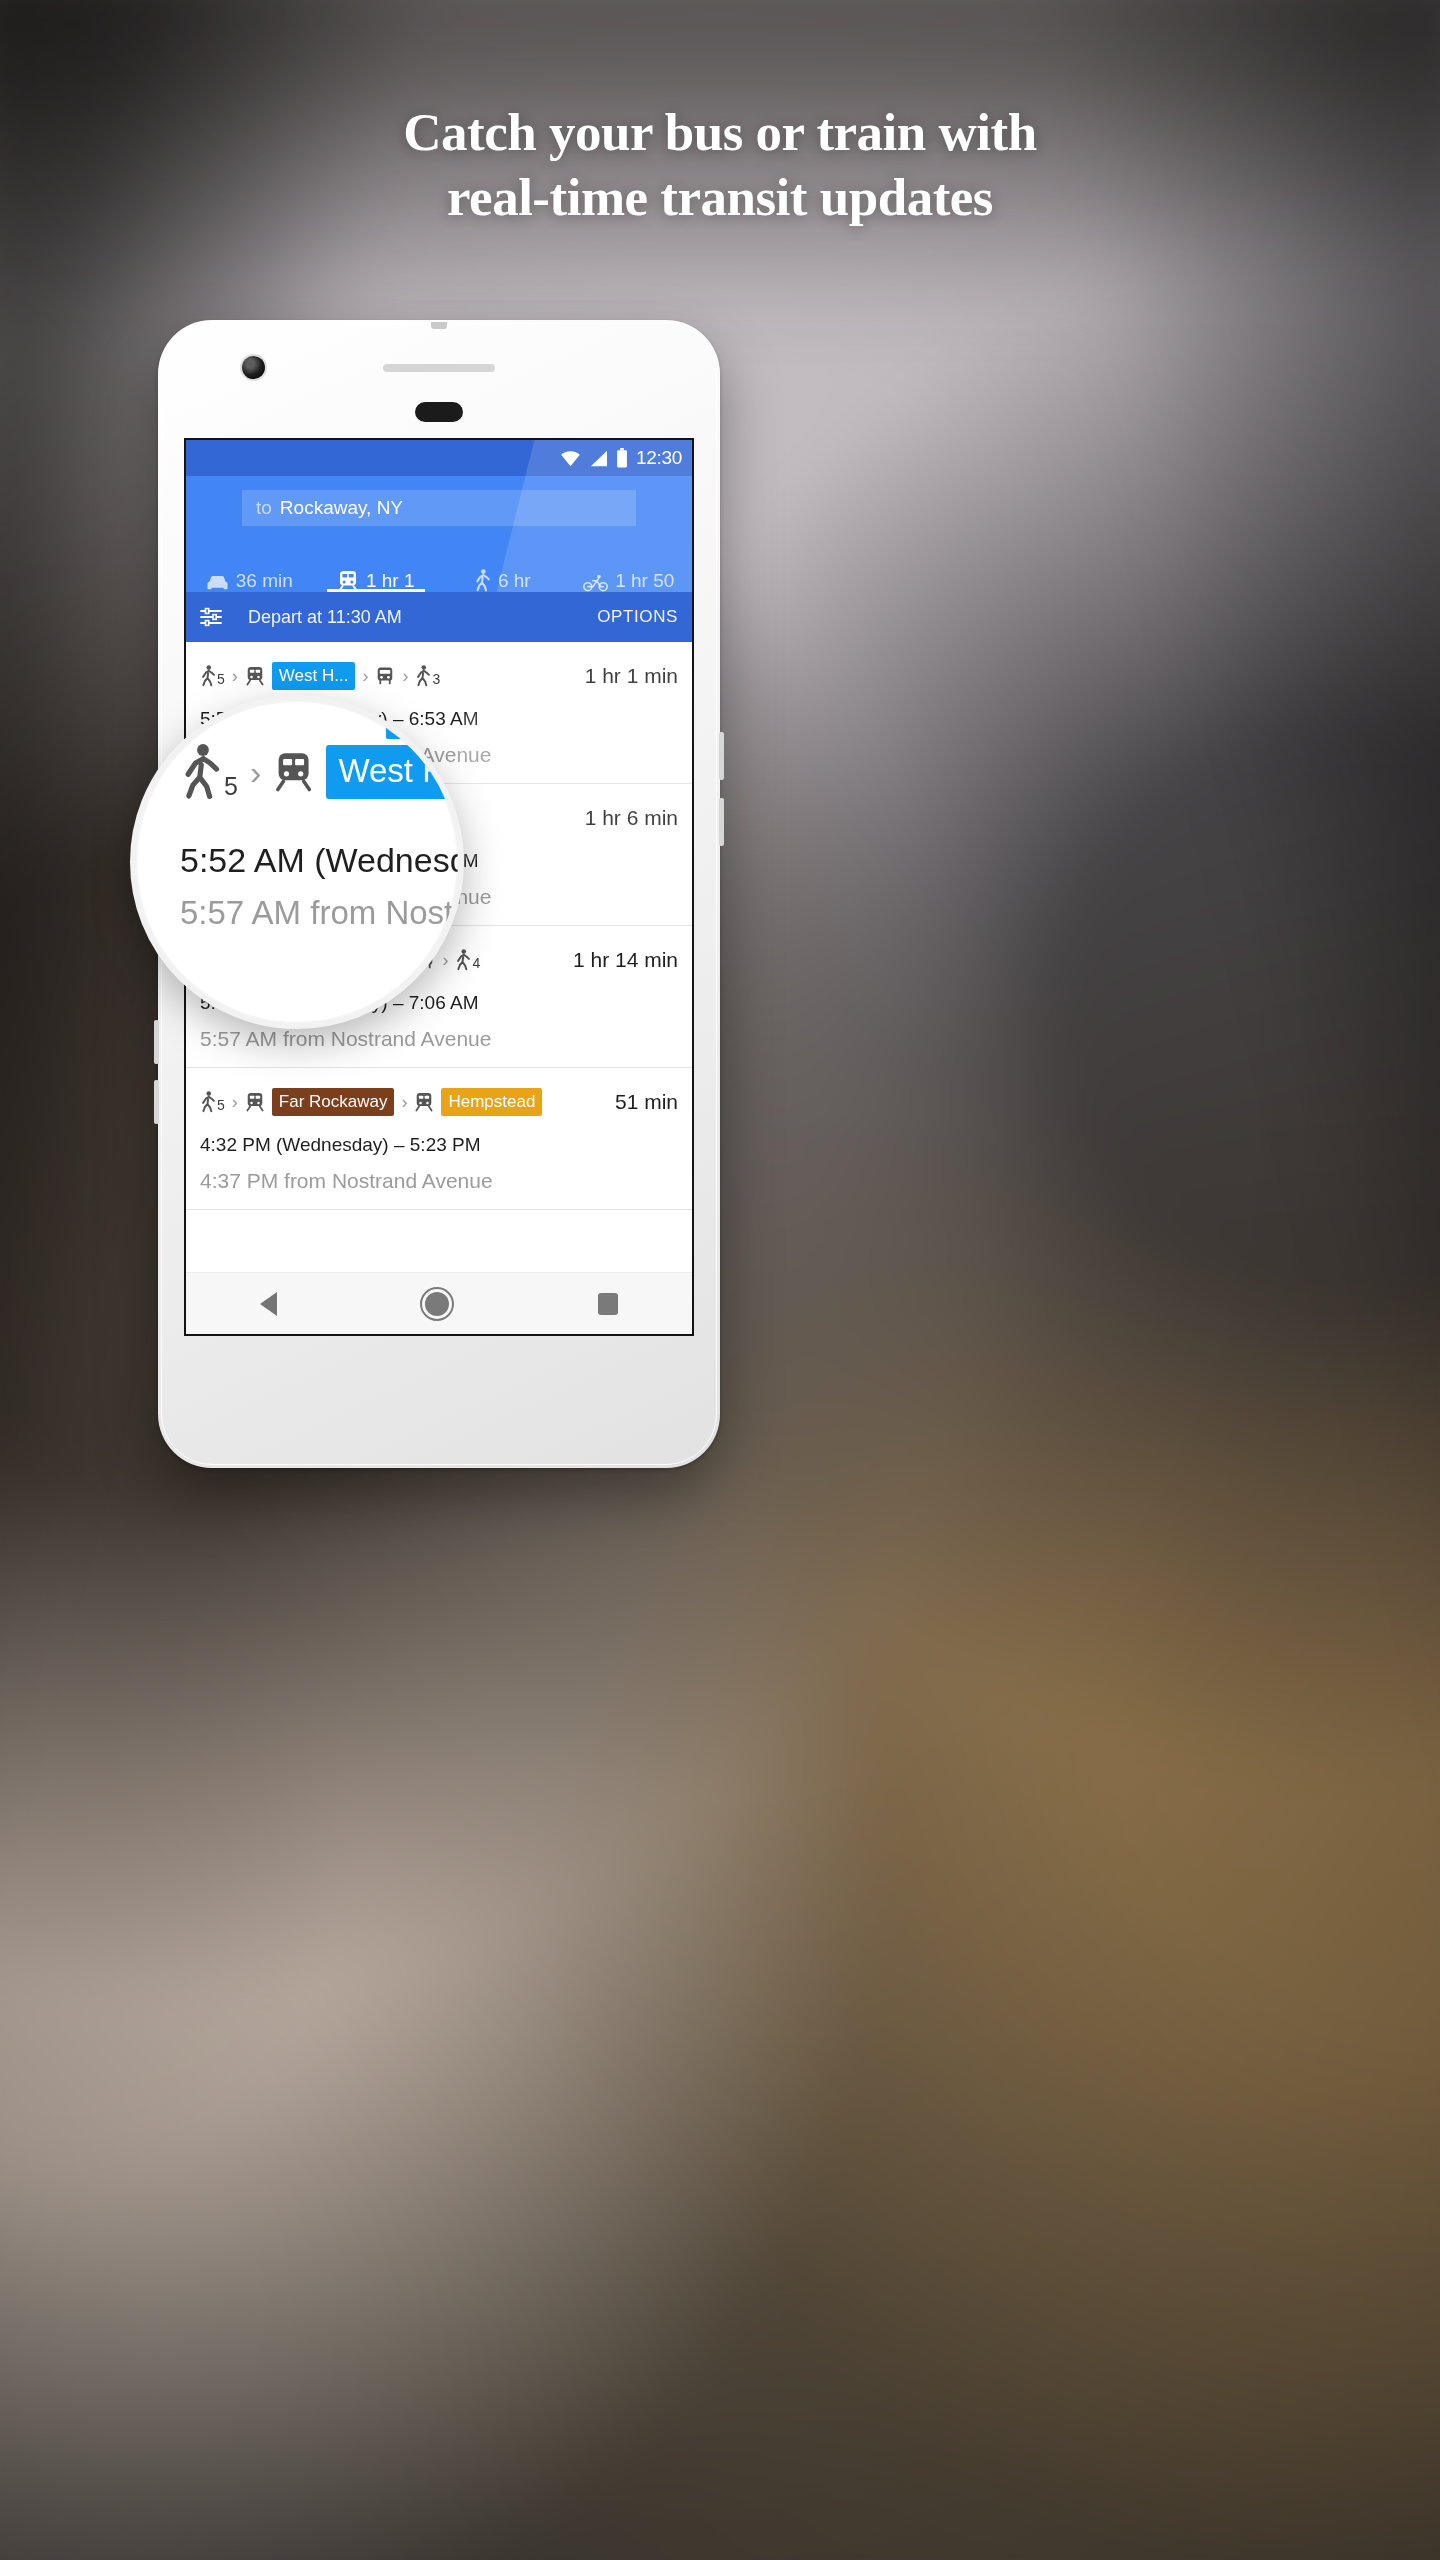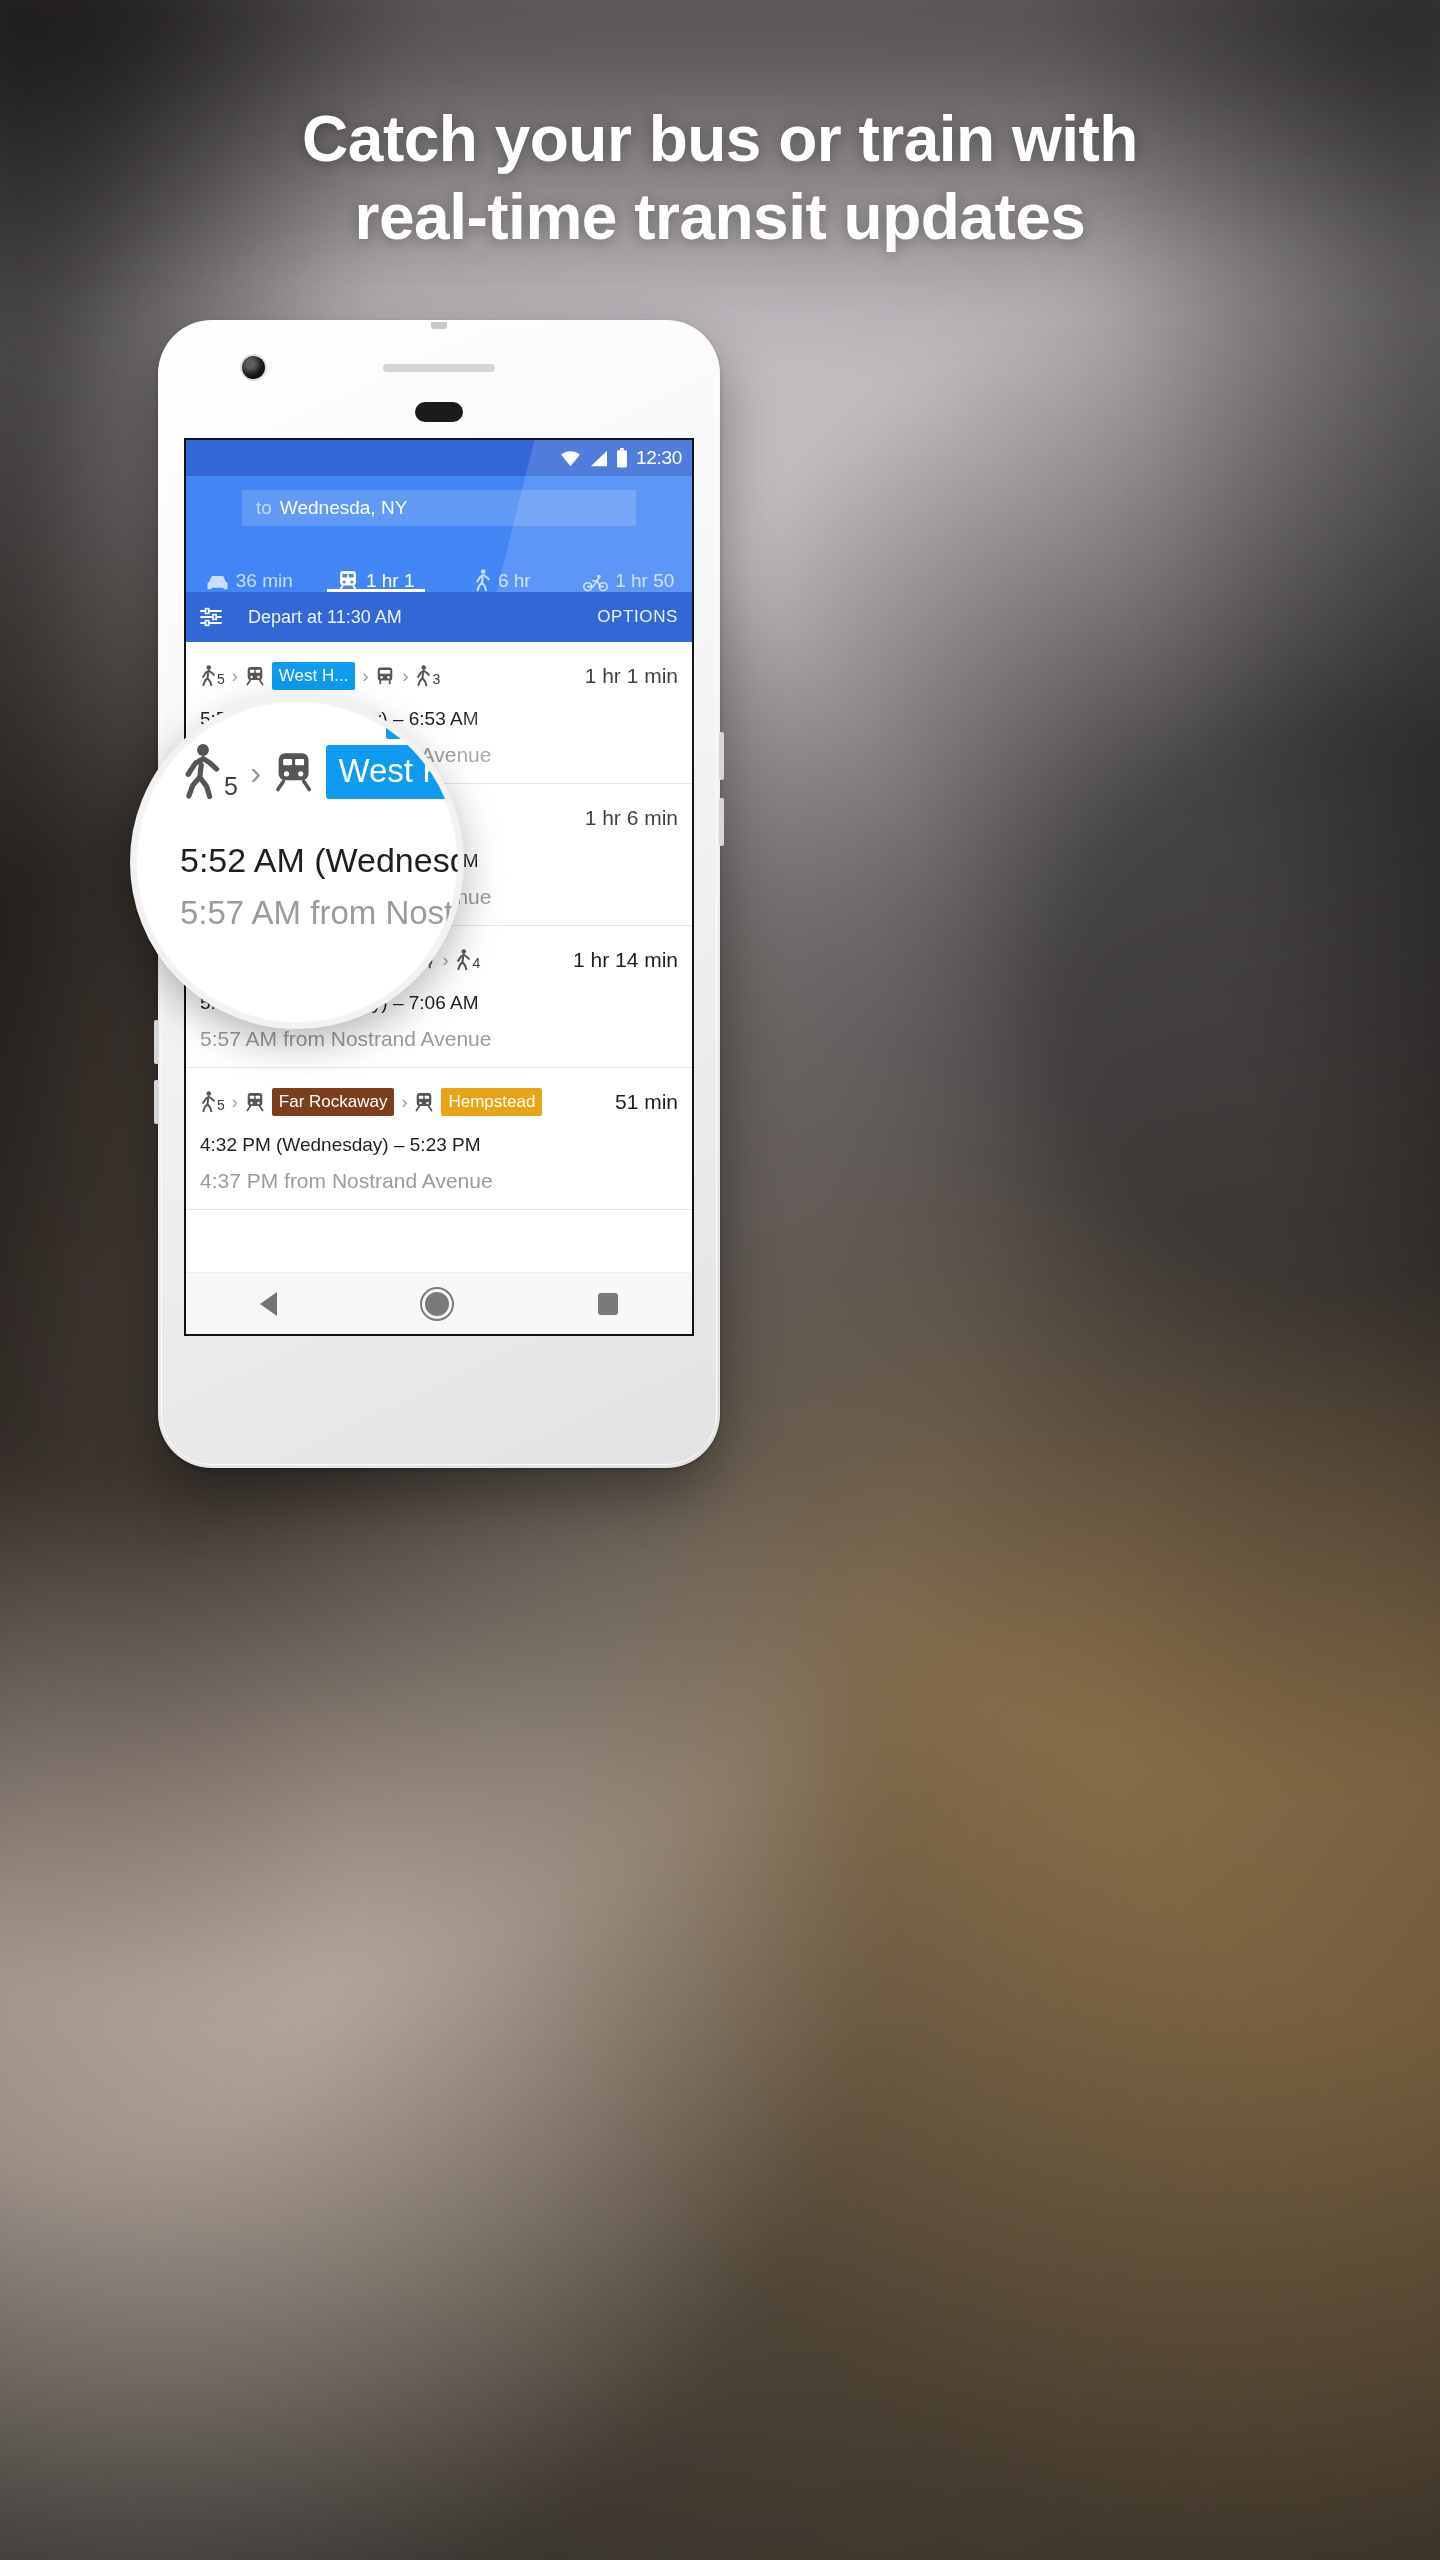--- a/index.html
+++ b/index.html
@@ -53,25 +53,26 @@
   }
 
   
   .headline {
     position: absolute;
     top: 100px;
     left: 0;
     width: 1440px;
     text-align: center;
     color: #ffffff;
-    font-size: 64px;
+    font-size: 53px;
     font-weight: bold;
     line-height: 1.22;
     letter-spacing: -0.5px;
     text-shadow: 0 2px 14px rgba(0,0,0,0.30);
+    font-family: Liberation Serif, serif;
   }
   .headline .ln { display: block; }
 
   
   .phone {
     position: absolute;
     left: 158px;
     top: 320px;
     width: 562px;
     height: 1148px;
@@ -377,21 +378,21 @@
         <span class="sb-time">12:30</span>
       </div>
 
       <div class="appbar">
         <div class="appbar-sheen"></div>
 
 
         <div class="searchrow second">
           <div class="field">
             <span class="ph">to</span>
-            <span>Wednesda, NY</span>
+            <span>Rockaway, NY</span>
           </div>
         </div>
 
         <div class="tabs">
           <div class="tab">
             <svg width="23" height="17" viewBox="0 0 24 18">
               <path d="M3.4 7.2 L5.2 2.4 A2 2 0 0 1 7.1 1.1 L16.9 1.1 A2 2 0 0 1 18.8 2.4 L20.6 7.2
                        L21.6 7.6 A1.6 1.6 0 0 1 22.6 9.1 L22.6 14.2 A1 1 0 0 1 21.6 15.2 L19.4 15.2
                        A1 1 0 0 1 18.4 14.2 L18.4 13.4 L5.6 13.4 L5.6 14.2 A1 1 0 0 1 4.6 15.2
                        L2.4 15.2 A1 1 0 0 1 1.4 14.2 L1.4 9.1 A1.6 1.6 0 0 1 2.4 7.6 Z" fill="currentColor"></path>

